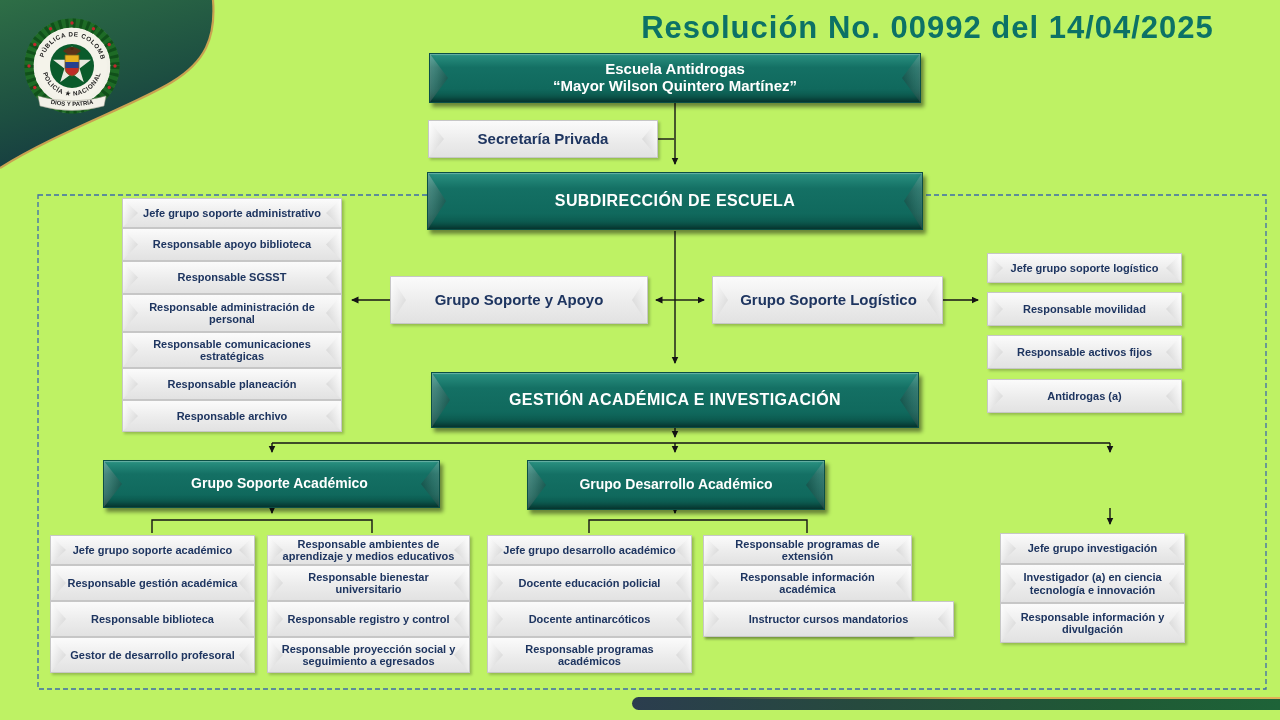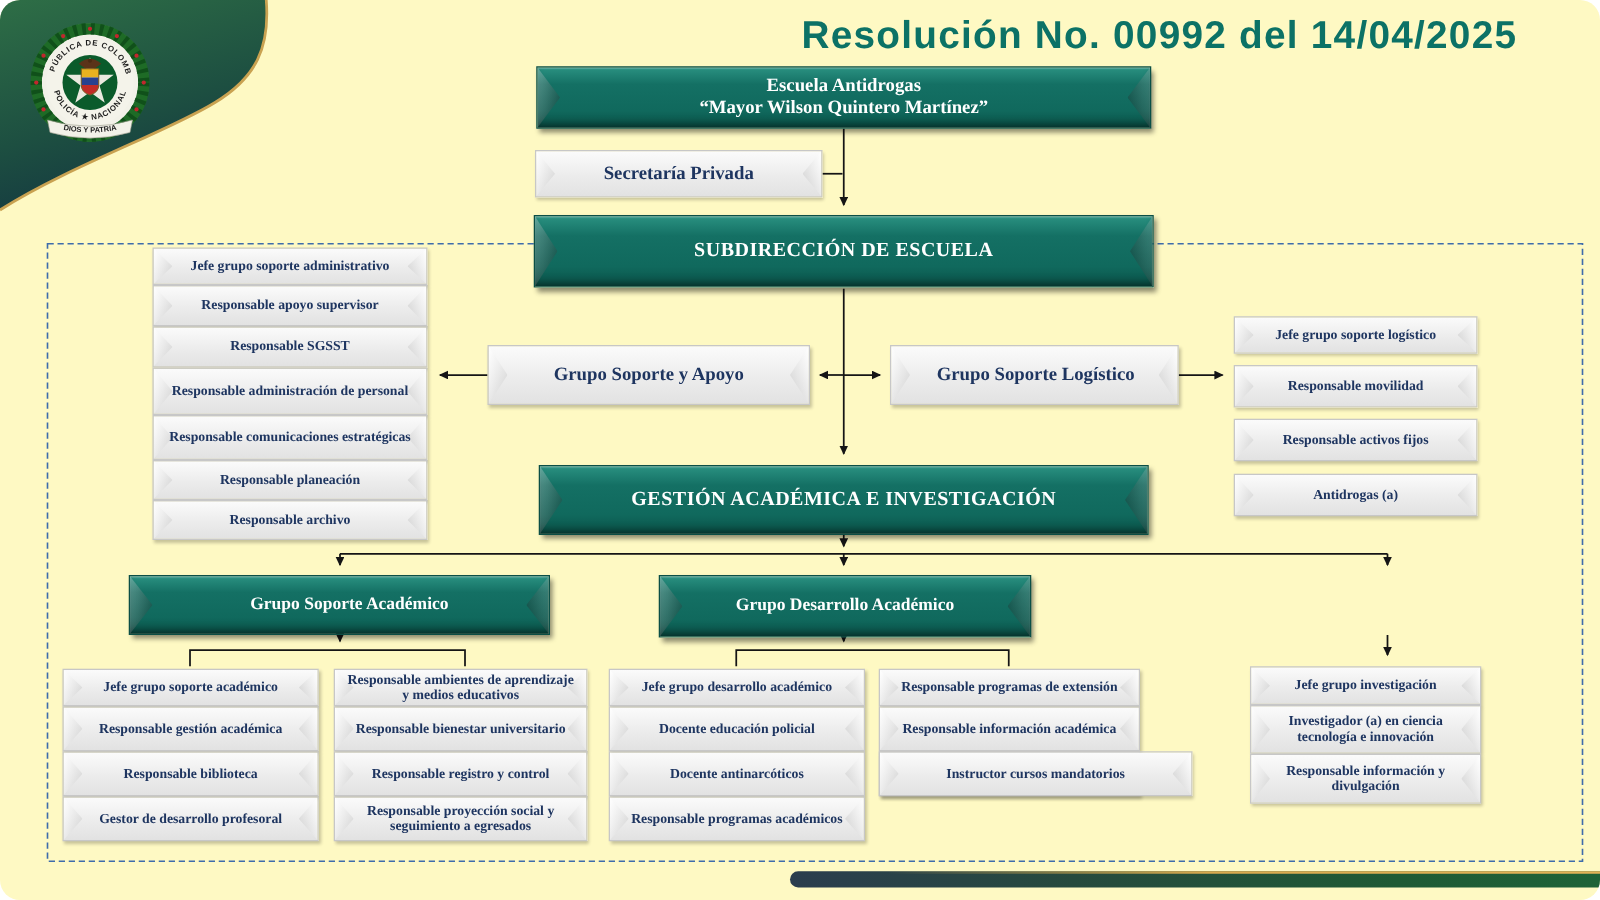--- a/index.html
+++ b/index.html
@@ -1,25 +1,25 @@
 <!DOCTYPE html>
 <html><head>
 <meta charset="utf-8">
 <style>
   html,body{margin:0;padding:0;background:#fff;}
-  #canvas{position:relative;width:1280px;height:720px;background:#fef9c3;overflow:hidden;
-          font-family:"Liberation Sans",sans-serif;border-radius:16px;}
+  #canvas{position:relative;width:1280px;height:720px;background:#bef264;overflow:hidden;
+          font-family:"Liberation Sans",sans-serif;}
   
   .title{position:absolute;left:575px;top:10px;width:705px;text-align:center;
          font-size:31px;font-weight:700;letter-spacing:1px;color:#0c7266;margin:0;}
   
   .connectors{position:absolute;left:0;top:0;z-index:1;pointer-events:none;}
   
   .box{position:absolute;box-sizing:border-box;display:flex;align-items:center;justify-content:center;
-       text-align:center;font-weight:700;z-index:2;padding:2px 8px;font-family:Liberation Serif, serif;}
+       text-align:center;font-weight:700;z-index:2;padding:2px 8px;}
   .lbl{position:relative;z-index:2;line-height:1.12;}
   
   .gbox{background:linear-gradient(180deg,#fbfbfb 0%,#ececec 55%,#e2e2e2 100%);
         border:1px solid #c7c7c7;color:#1e3560;box-shadow:1.5px 2px 2.5px rgba(0,0,0,.22);}
   .gbox::before{content:"";position:absolute;left:0;top:0;bottom:0;width:15px;z-index:1;
         background:linear-gradient(105deg,rgba(255,255,255,.95),rgba(150,150,150,.28));
         clip-path:polygon(0 0,100% 50%,0 100%);}
   .gbox::after{content:"";position:absolute;right:0;top:0;bottom:0;width:15px;z-index:1;
         background:linear-gradient(255deg,rgba(255,255,255,.95),rgba(150,150,150,.30));
         clip-path:polygon(100% 0,0 50%,100% 100%);}
@@ -159,21 +159,21 @@
 
   <div class="box tbox caps" style="left:431px;top:372px;width:488px;height:56px;">
     <span class="lbl">GESTIÓN ACADÉMICA E INVESTIGACIÓN</span>
   </div>
 
   <div>
     <div class="box gbox small" style="left:122px;top:198px;width:220px;height:30px;">
         <span class="lbl">Jefe grupo soporte administrativo</span>
       </div>
     <div class="box gbox small" style="left:122px;top:228px;width:220px;height:33px;">
-        <span class="lbl">Responsable apoyo supervisor</span>
+        <span class="lbl">Responsable apoyo biblioteca</span>
       </div>
     <div class="box gbox small" style="left:122px;top:261px;width:220px;height:33px;">
         <span class="lbl">Responsable SGSST</span>
       </div>
     <div class="box gbox small" style="left:122px;top:294px;width:220px;height:38px;">
         <span class="lbl">Responsable administración de personal</span>
       </div>
     <div class="box gbox small" style="left:122px;top:332px;width:220px;height:36px;">
         <span class="lbl">Responsable comunicaciones estratégicas</span>
       </div>

